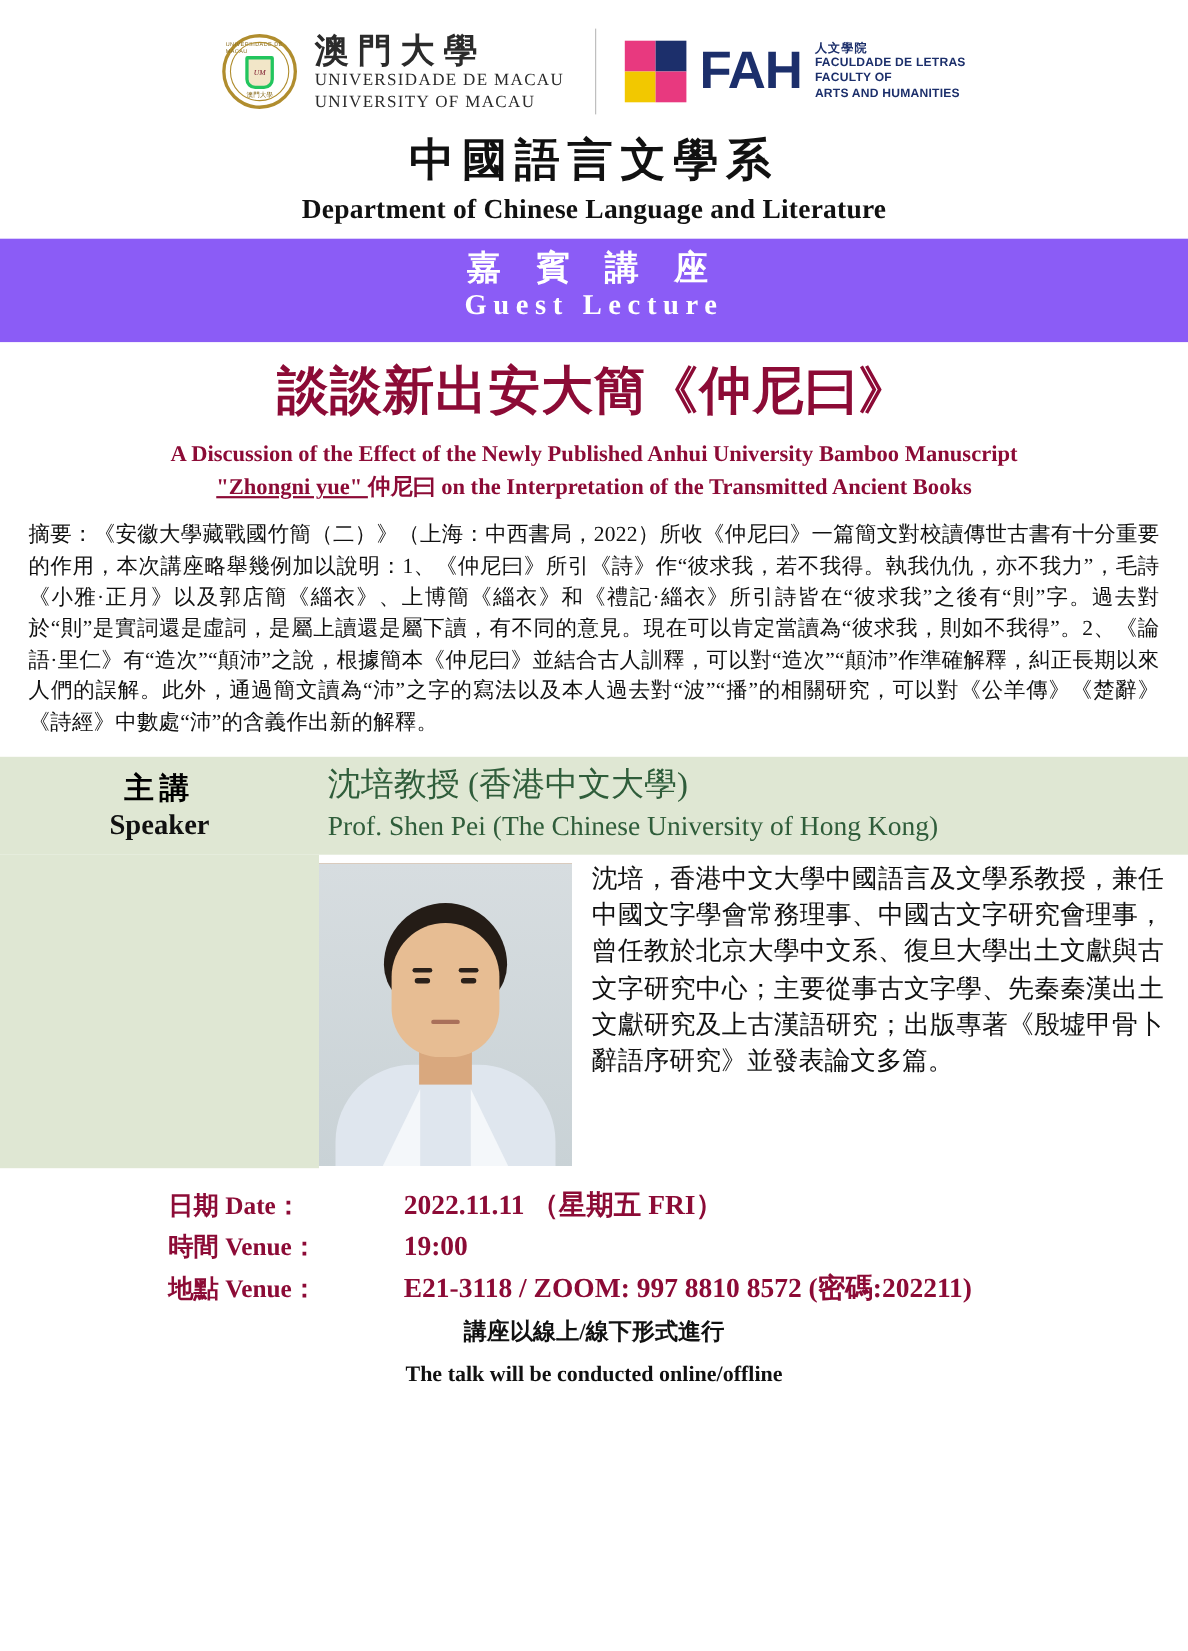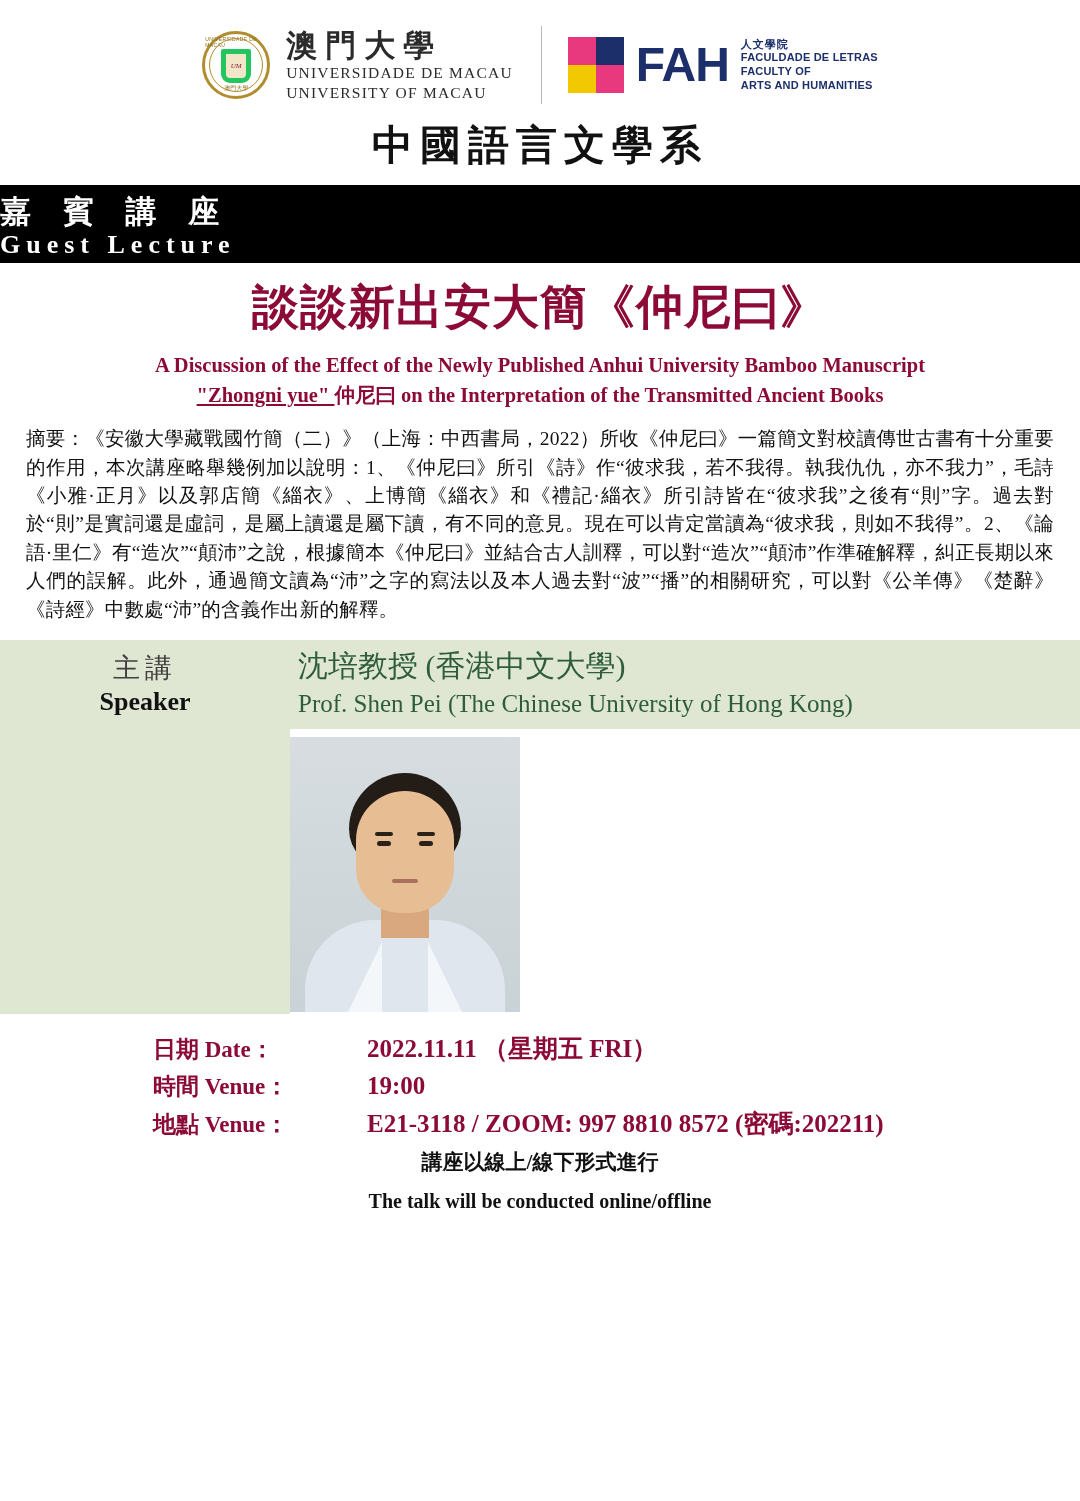--- a/index.html
+++ b/index.html
@@ -53,21 +53,21 @@
     font-size: 5px;
     letter-spacing: .4px;
     color: #8a6d1e;
     font-family: "Liberation Sans", sans-serif;
     margin-bottom: 1px;
   }
   .um-seal .seal-shield {
     width: 20px;
     height: 24px;
     background: #f2e6c8;
-    border: 5px solid #22c55e;
+    border: 3px solid #22c55e;
     border-radius: 2px 2px 9px 9px;
     display: flex;
     align-items: center;
     justify-content: center;
     font-size: 7px;
     color: #7a1429;
     font-style: italic;
   }
   .um-seal .seal-bottom {
     font-size: 6px;
@@ -146,24 +146,24 @@
   .dept-en {
     font-size: 25px;
     font-weight: bold;
     color: #111;
     margin-top: 4px;
     letter-spacing: .2px;
   }
 
   
   .band {
-    background: #000000;
+    background: #8b5cf6;
     margin-top: 12px;
-    padding: 8px 0 4px 0;
-    text-align: left;
+    padding: 8px 0 20px 0;
+    text-align: center;
     color: #ffffff;
   }
   .band-cn {
     font-size: 31px;
     font-weight: bold;
     letter-spacing: 12px;
     line-height: 1.22;
   }
   .band-en {
     font-size: 26px;
@@ -212,23 +212,23 @@
     align-items: center;
   }
   .speaker-label {
     width: 290px;
     text-align: center;
     flex: 0 0 290px;
     padding: 8px 0;
   }
   .speaker-label .cn {
     font-size: 27px;
-    font-weight: normal;
+    font-weight: bold;
     letter-spacing: 5px;
-    color: #404040;
+    color: #000000;
     line-height: 1.25;
   }
   .speaker-label .en {
     font-size: 26px;
     font-weight: bold;
     color: #111;
     line-height: 1.2;
   }
   .speaker-name {
     flex: 1;
@@ -429,20 +429,21 @@
       <div class="cn">人文學院</div>
       <div>FACULDADE DE LETRAS</div>
       <div>FACULTY OF</div>
       <div>ARTS AND HUMANITIES</div>
     </div>
   </div>
 </div>
 
 <div class="dept">
   <div class="dept-cn">中國語言文學系</div>
+  <div class="dept-en">Department of Chinese Language and Literature</div>
 </div>
 
 <div class="band">
   <div class="band-cn">嘉 賓 講 座</div>
   <div class="band-en">Guest Lecture</div>
 </div>
 
 <div class="title-cn">
   <div>談談新出安大簡《仲尼曰》</div>
 </div>
@@ -477,20 +478,21 @@
       <div class="p-neck"></div>
       <div class="p-hair"></div>
       <div class="p-face"></div>
       <div class="p-brow l"></div>
       <div class="p-brow r"></div>
       <div class="p-eye l"></div>
       <div class="p-eye r"></div>
       <div class="p-mouth"></div>
     </div>
   </div>
+  <div class="bio-text">沈培，香港中文大學中國語言及文學系教授，兼任中國文字學會常務理事、中國古文字研究會理事，曾任教於北京大學中文系、復旦大學出土文獻與古文字研究中心；主要從事古文字學、先秦秦漢出土文獻研究及上古漢語研究；出版專著《殷墟甲骨卜辭語序研究》並發表論文多篇。</div>
 </div>
 
 <div class="details">
   <div class="detail-line">
     <div class="detail-label">日期 Date：</div>
     <div class="detail-value">2022.11.11 （星期五 FRI）</div>
   </div>
   <div class="detail-line">
     <div class="detail-label">時間 Venue：</div>
     <div class="detail-value">19:00</div>

